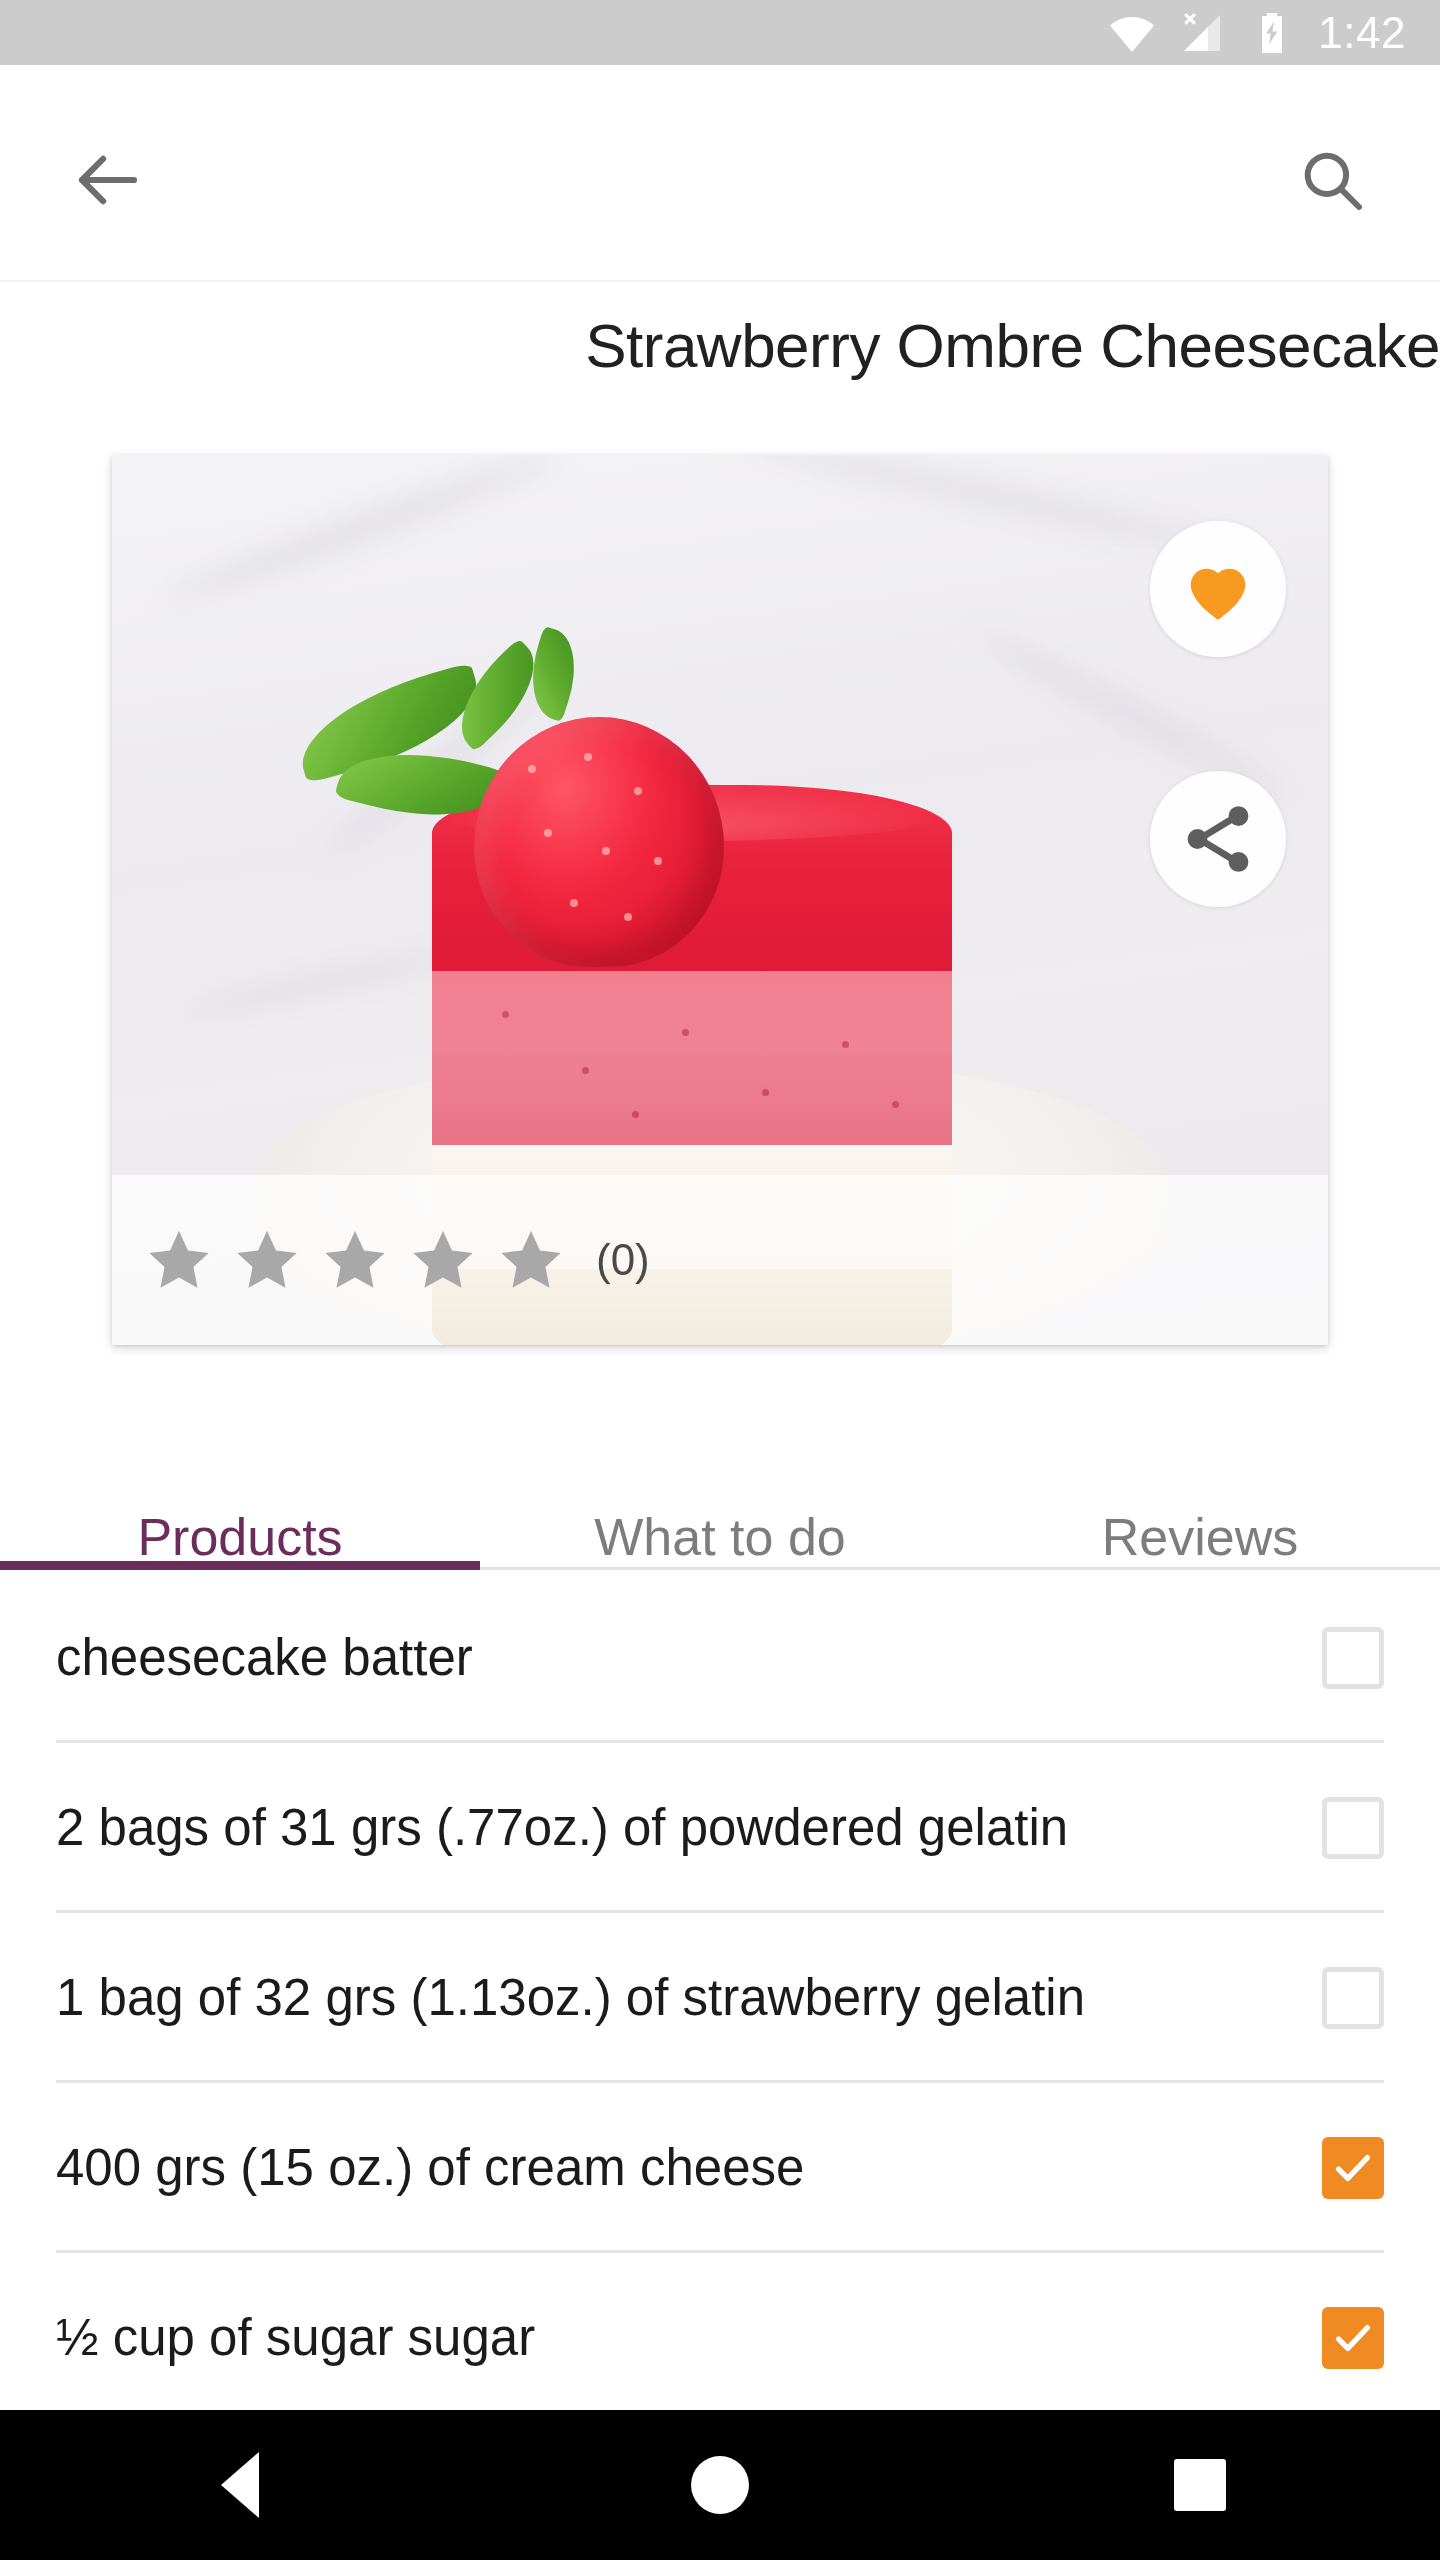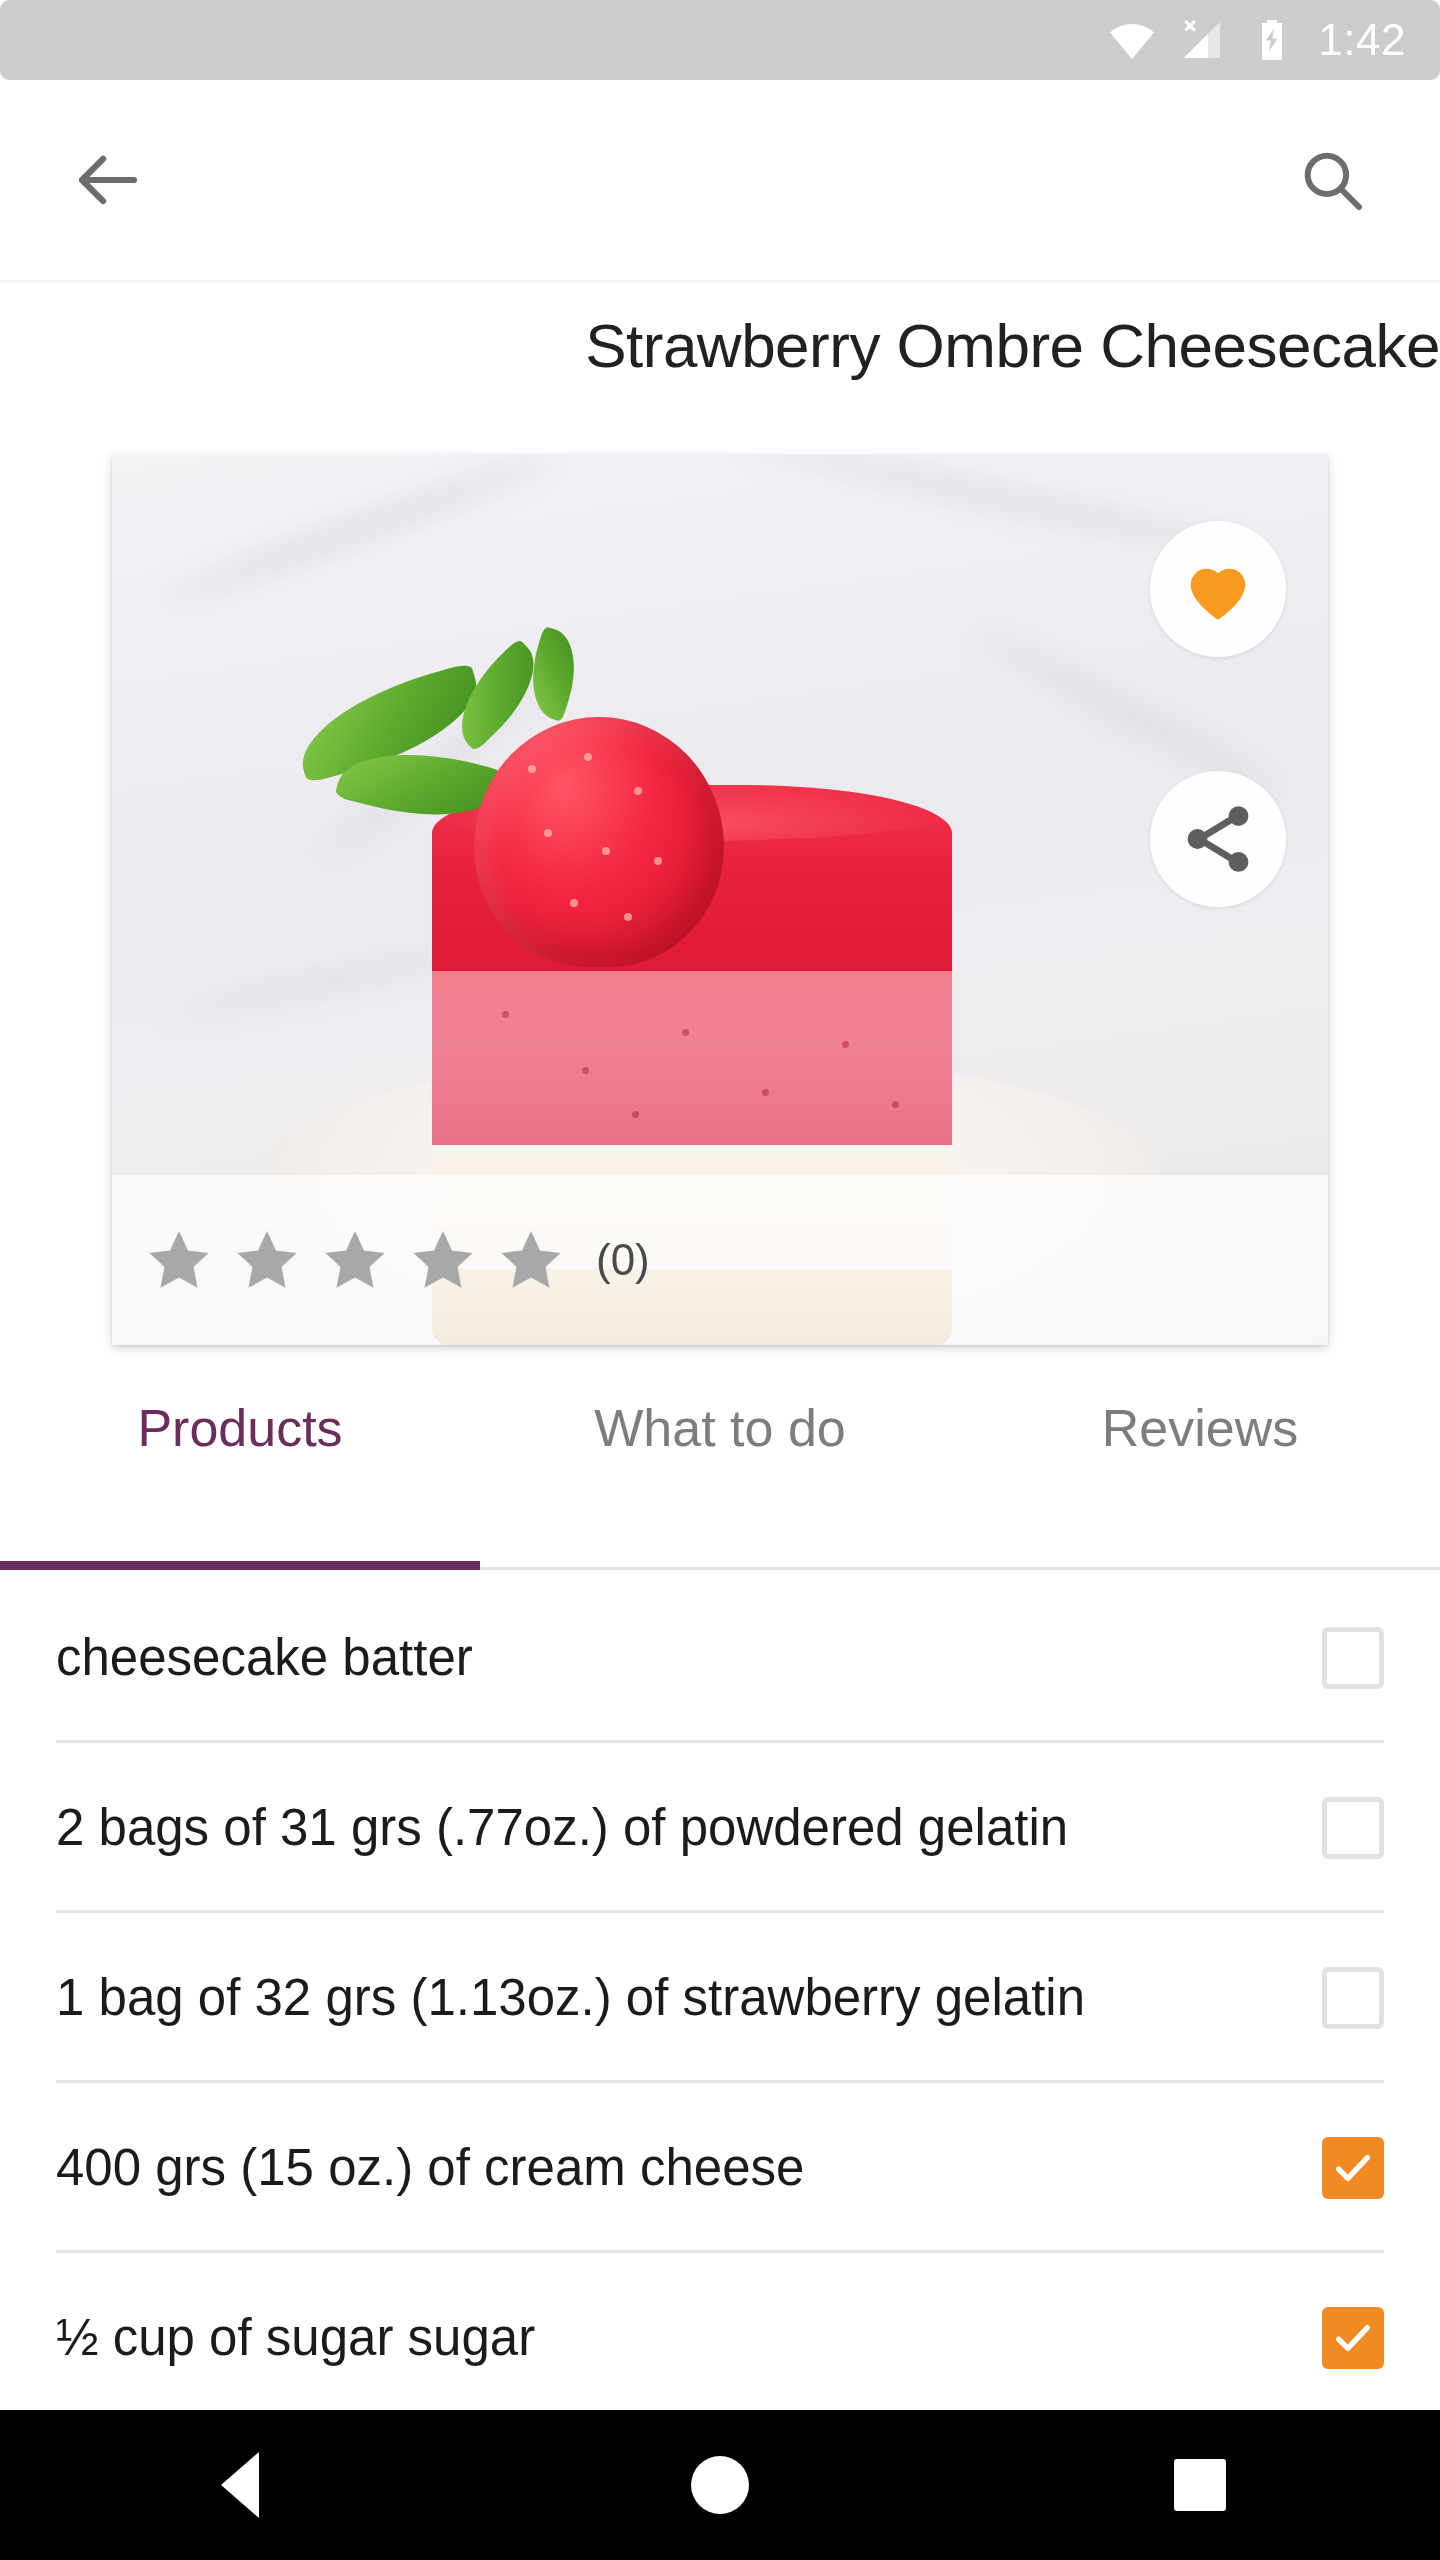--- a/index.html
+++ b/index.html
@@ -6,23 +6,23 @@
   html, body {
     width:1440px; height:2560px;
     background:#ffffff;
     font-family:"Liberation Sans", sans-serif;
     overflow:hidden;
   }
   .screen { position:relative; width:1440px; height:2560px; background:#ffffff; }
 
   
   .statusbar{
-    position:absolute; top:0; left:0; width:1440px; height:80px;
+    position:absolute; top:0; left:0; width:1440px; height:65px;
     background:#cccccc; display:flex; align-items:center; justify-content:flex-end;
-    padding-right:34px; gap:22px;border-radius:9px;
+    padding-right:34px; gap:22px;
   }
   .sb-icon{ display:block; }
   .sb-time{ color:#ffffff; font-size:44px; letter-spacing:0.5px; line-height:1;
             font-family:"Liberation Sans", sans-serif; }
 
   
   .appbar{
     position:absolute; top:80px; left:0; width:1440px; height:200px;
     background:#ffffff; display:flex; align-items:center;
     justify-content:space-between; padding:0 62px;
@@ -125,21 +125,21 @@
   }
   .star{ display:block; }
   .rating-count{ font-size:44px; color:#4a4a4a; margin-left:14px; }
 
   
   .tabs{
     position:absolute; top:1398px; left:0; width:1440px; height:172px;
     display:flex; border-bottom:3px solid #e2e2e2;
   }
   .tab{
-    flex:1; display:flex; align-items:flex-start; justify-content:center;
+    flex:1; display:flex; align-items:flex-end; justify-content:center;
     font-size:52px; color:#7d7d7d; position:relative;
   }
   .tab.active{ color:#6b2d5c; }
   .tab.active::after{
     content:""; position:absolute; left:0; bottom:-3px; width:100%; height:9px;
     background:#6b2d5c;
   }
 
   
   .list{ position:absolute; top:1573px; left:0; width:1440px; }

